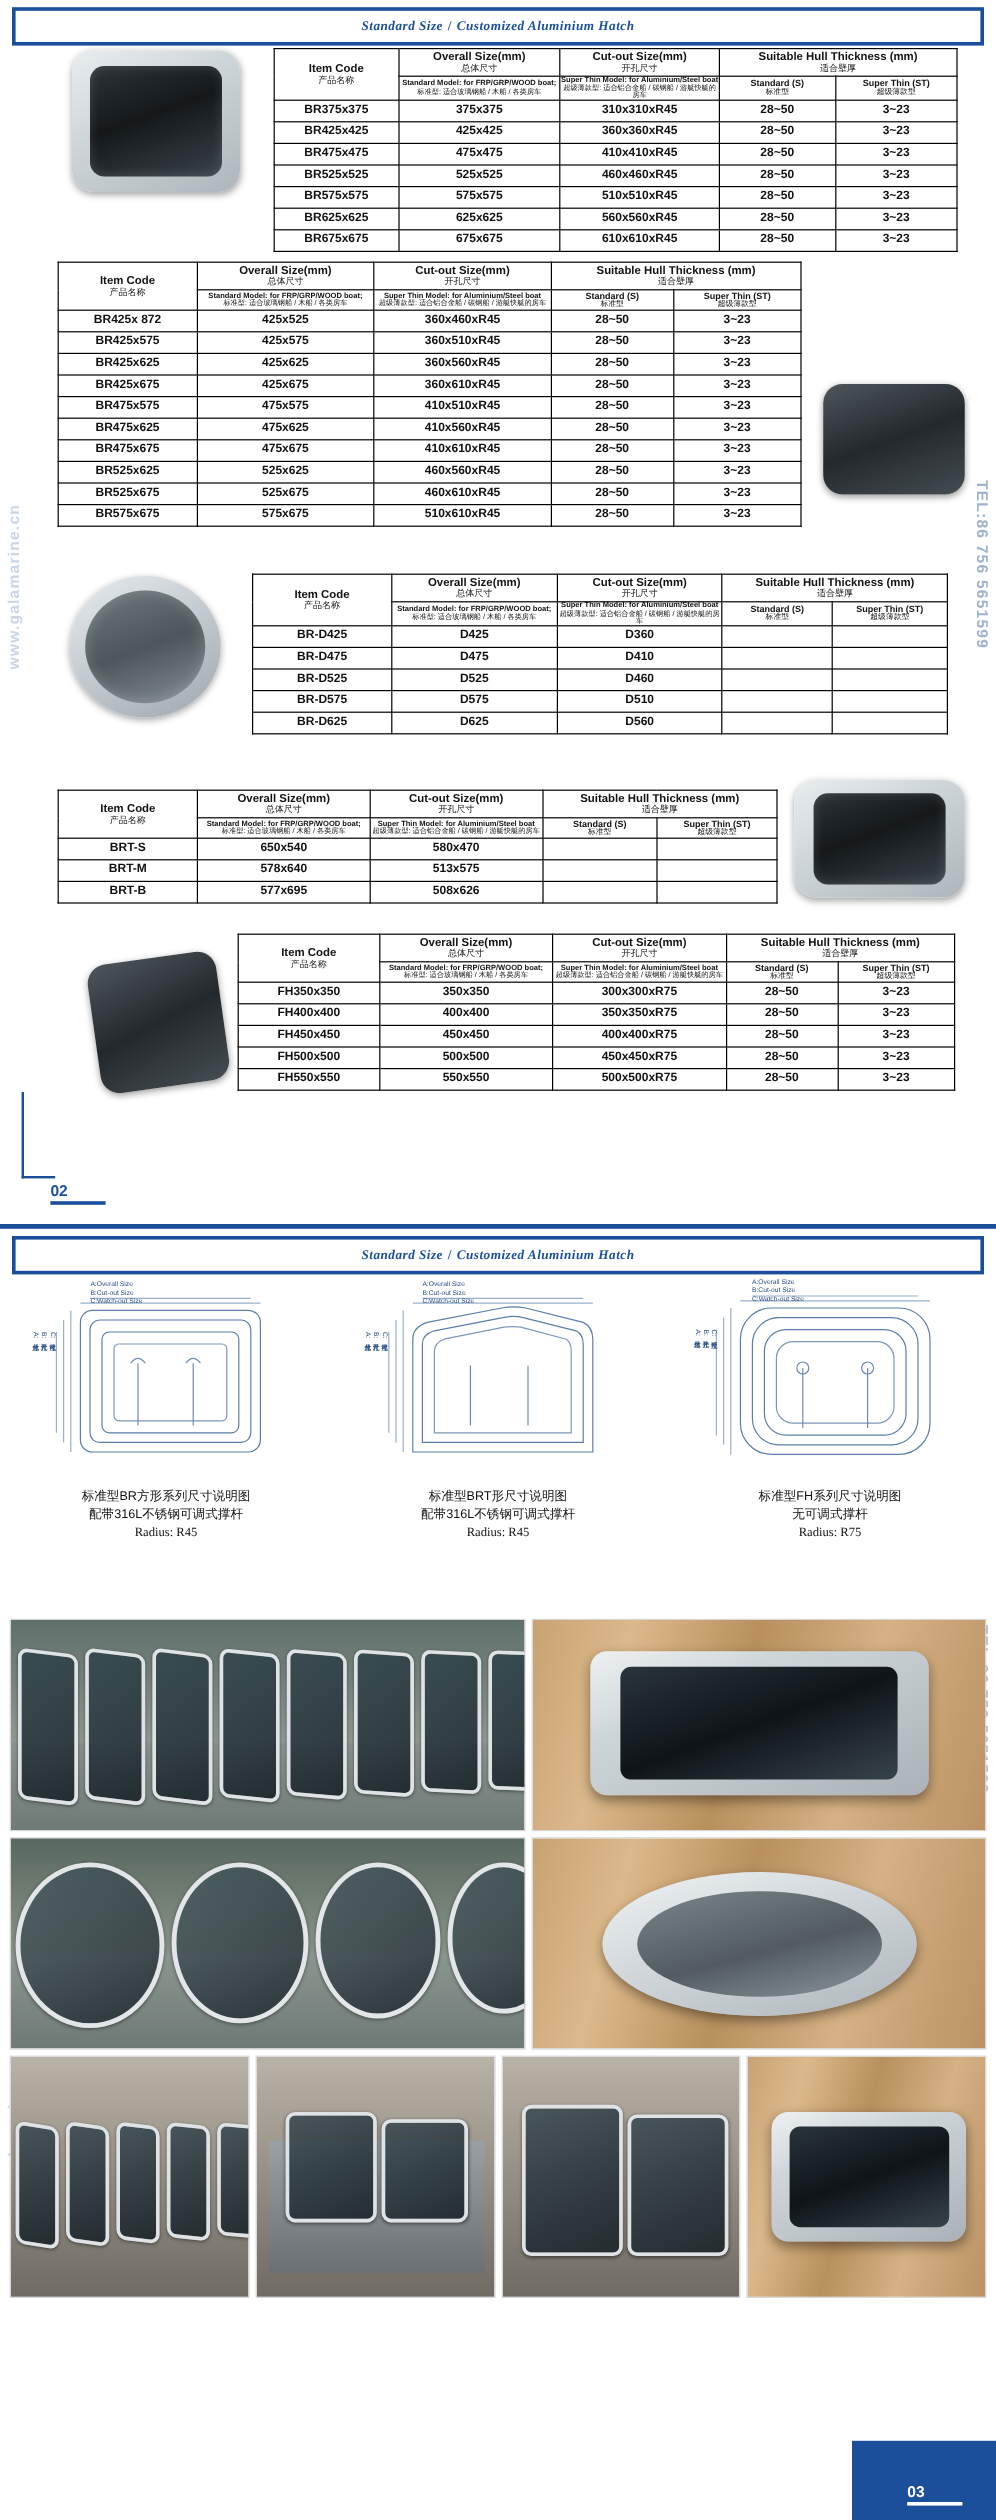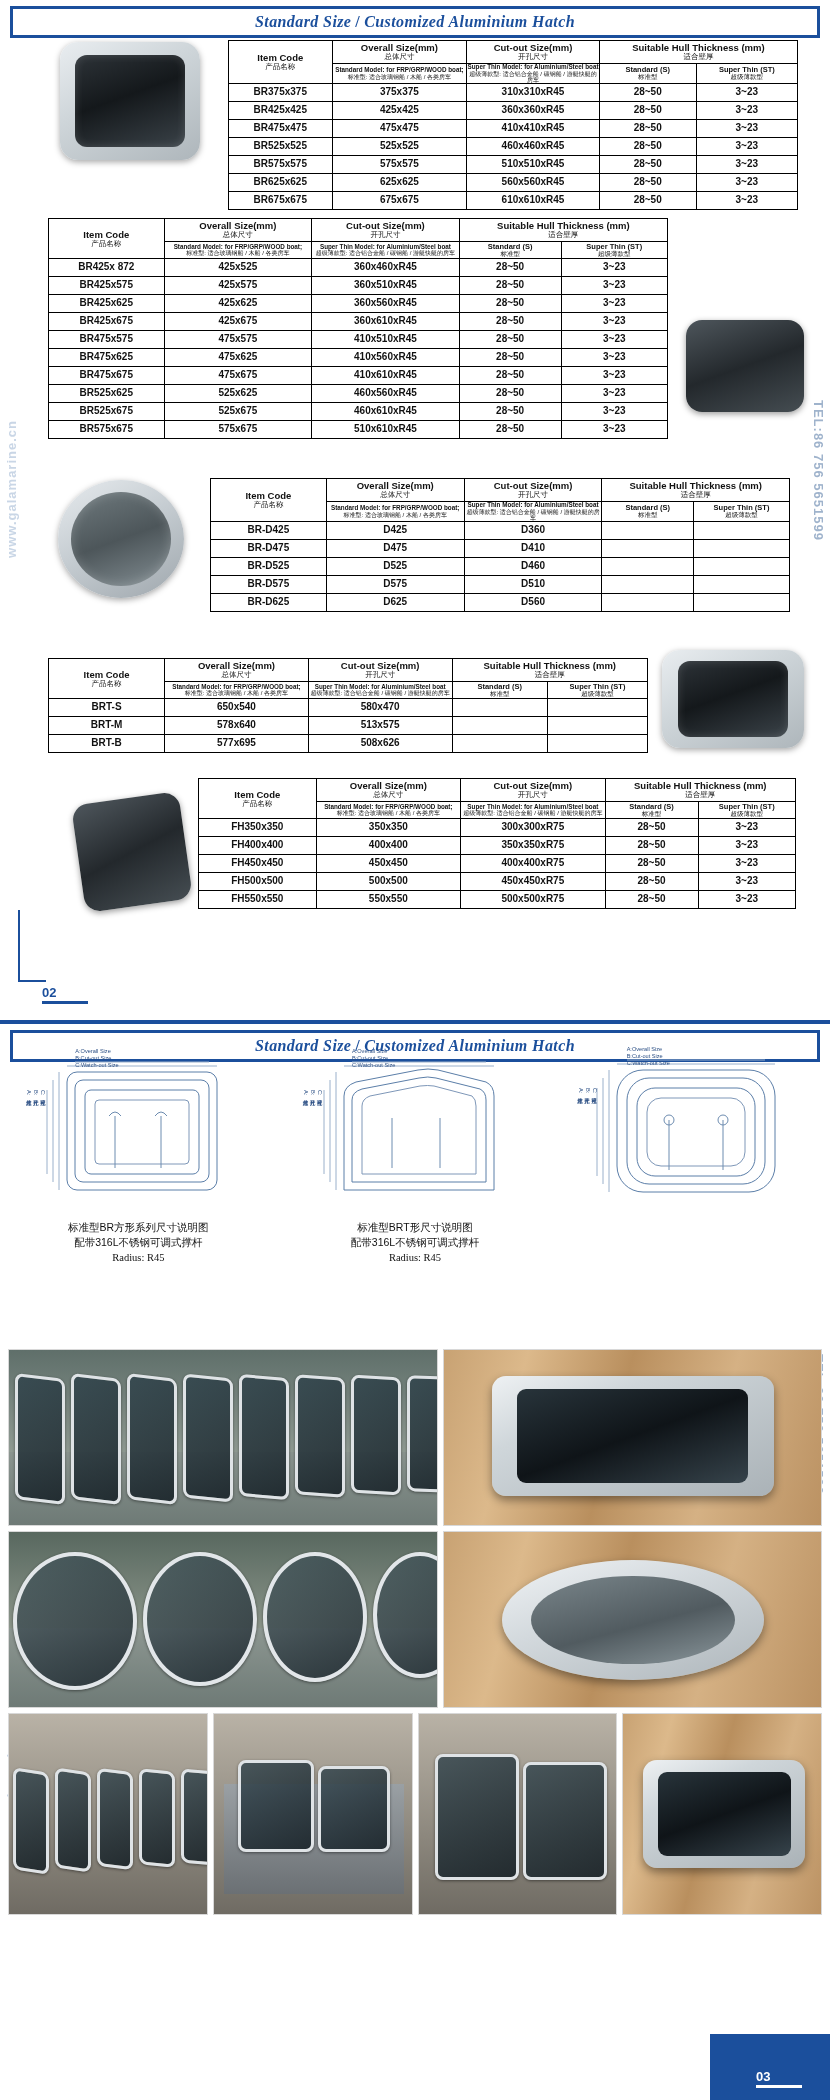--- a/index.html
+++ b/index.html
@@ -19,21 +19,21 @@
     margin:6px 10px 0 10px;
     height:26px;
     border:3px solid #1b4f9c;
     background:#ffffff;
     display:flex;align-items:center;justify-content:center;
   }
   .banner .title{
     font-family:"Liberation Serif", serif;
     font-style:italic;
     font-weight:bold;
-    font-size:16px;
+    font-size:11px;
     color:#1b4f9c;
     letter-spacing:.4px;
     white-space:nowrap;
   }
   .banner .title .sep{font-style:normal;padding:0 4px;}
 
   
   .vtext{
     position:absolute;
     writing-mode:vertical-rl;
@@ -134,21 +134,21 @@
     color:#1b4f9c;
     font-weight:bold;
   }
   .pagenum .bar{
     display:block;width:46px;height:3px;background:#1b4f9c;margin-top:1px;
   }
   .corner-line{position:absolute;border-left:2px solid #1b4f9c;border-bottom:2px solid #1b4f9c;}
 
   
   .diagrams{
-    position:absolute;left:0;top:32px;width:830px;height:260px;
+    position:absolute;left:0;top:52px;width:830px;height:260px;
     display:flex;justify-content:space-around;align-items:flex-start;
   }
   .diagram{
     width:250px;text-align:center;position:relative;
   }
   .diagram .dwg{
     position:relative;width:230px;height:160px;margin:0 auto;
   }
   .diagram .cap{
     font-family:"Liberation Sans", sans-serif;
@@ -717,20 +717,25 @@
             <path d="M20 32 L20 120" stroke="#9ab0cb"></path>
           </g>
         </svg>
         <div class="dim-lbl" style="left:50px;top:-10px;">A:Overall Size</div>
         <div class="dim-lbl" style="left:50px;top:-3px;">B:Cut-out Size</div>
         <div class="dim-lbl" style="left:50px;top:4px;">C:Watch-out Size</div>
         <div class="dim-lbl v" style="left:0px;top:32px;">A:总体尺寸</div>
         <div class="dim-lbl v" style="left:7px;top:32px;">B:开孔尺寸</div>
         <div class="dim-lbl v" style="left:14px;top:32px;">C:可视尺寸</div>
       </div>
+      <div class="cap">
+        <div>标准型FH系列尺寸说明图</div>
+        <div>无可调式撑杆</div>
+        <div class="r">Radius: R75</div>
+      </div>
     </div>
   </div>
 
   <div class="photos">
 
     <div class="prow">
       <div class="ph floorgrey" style="width:430px;height:175px;">
         <div style="position:absolute;left:0;top:0;width:100%;height:58%;background:linear-gradient(180deg,#5f6f6a,#8f9a92);"></div>
         <div class="frame-row" style="left:6px;top:26px;">
           <div class="frame" style="width:44px;height:120px;transform:skewY(7deg);"></div>

